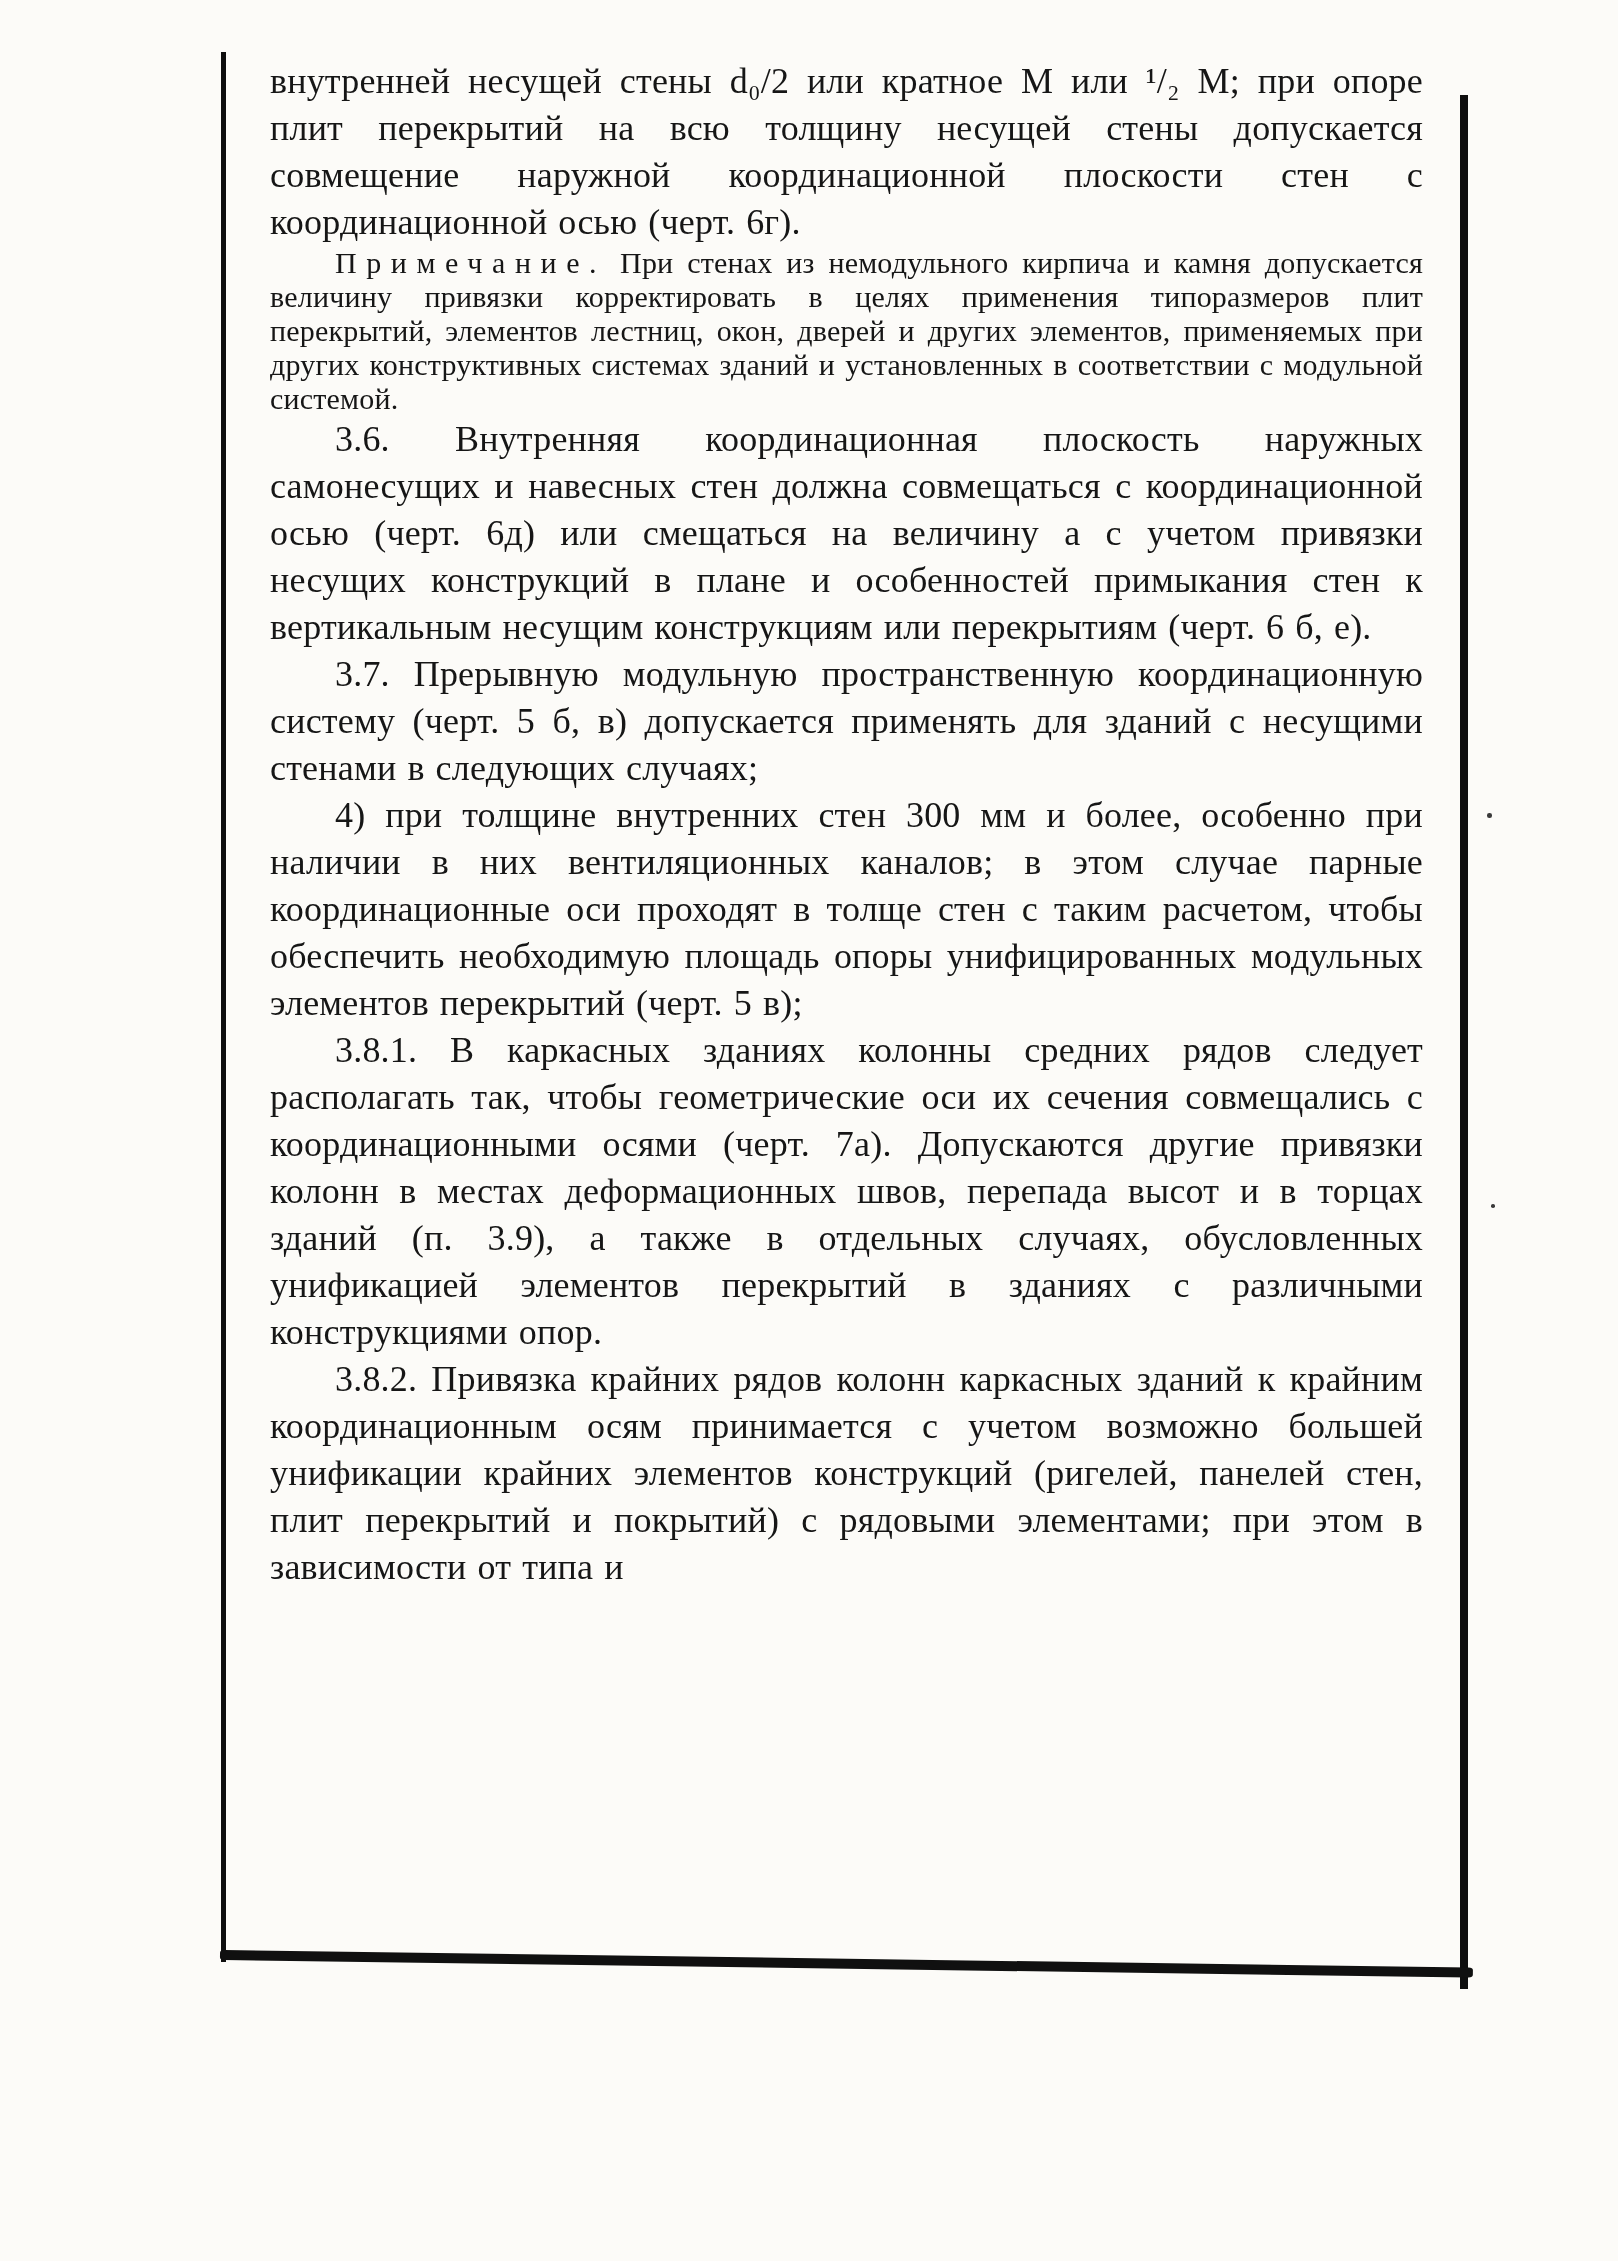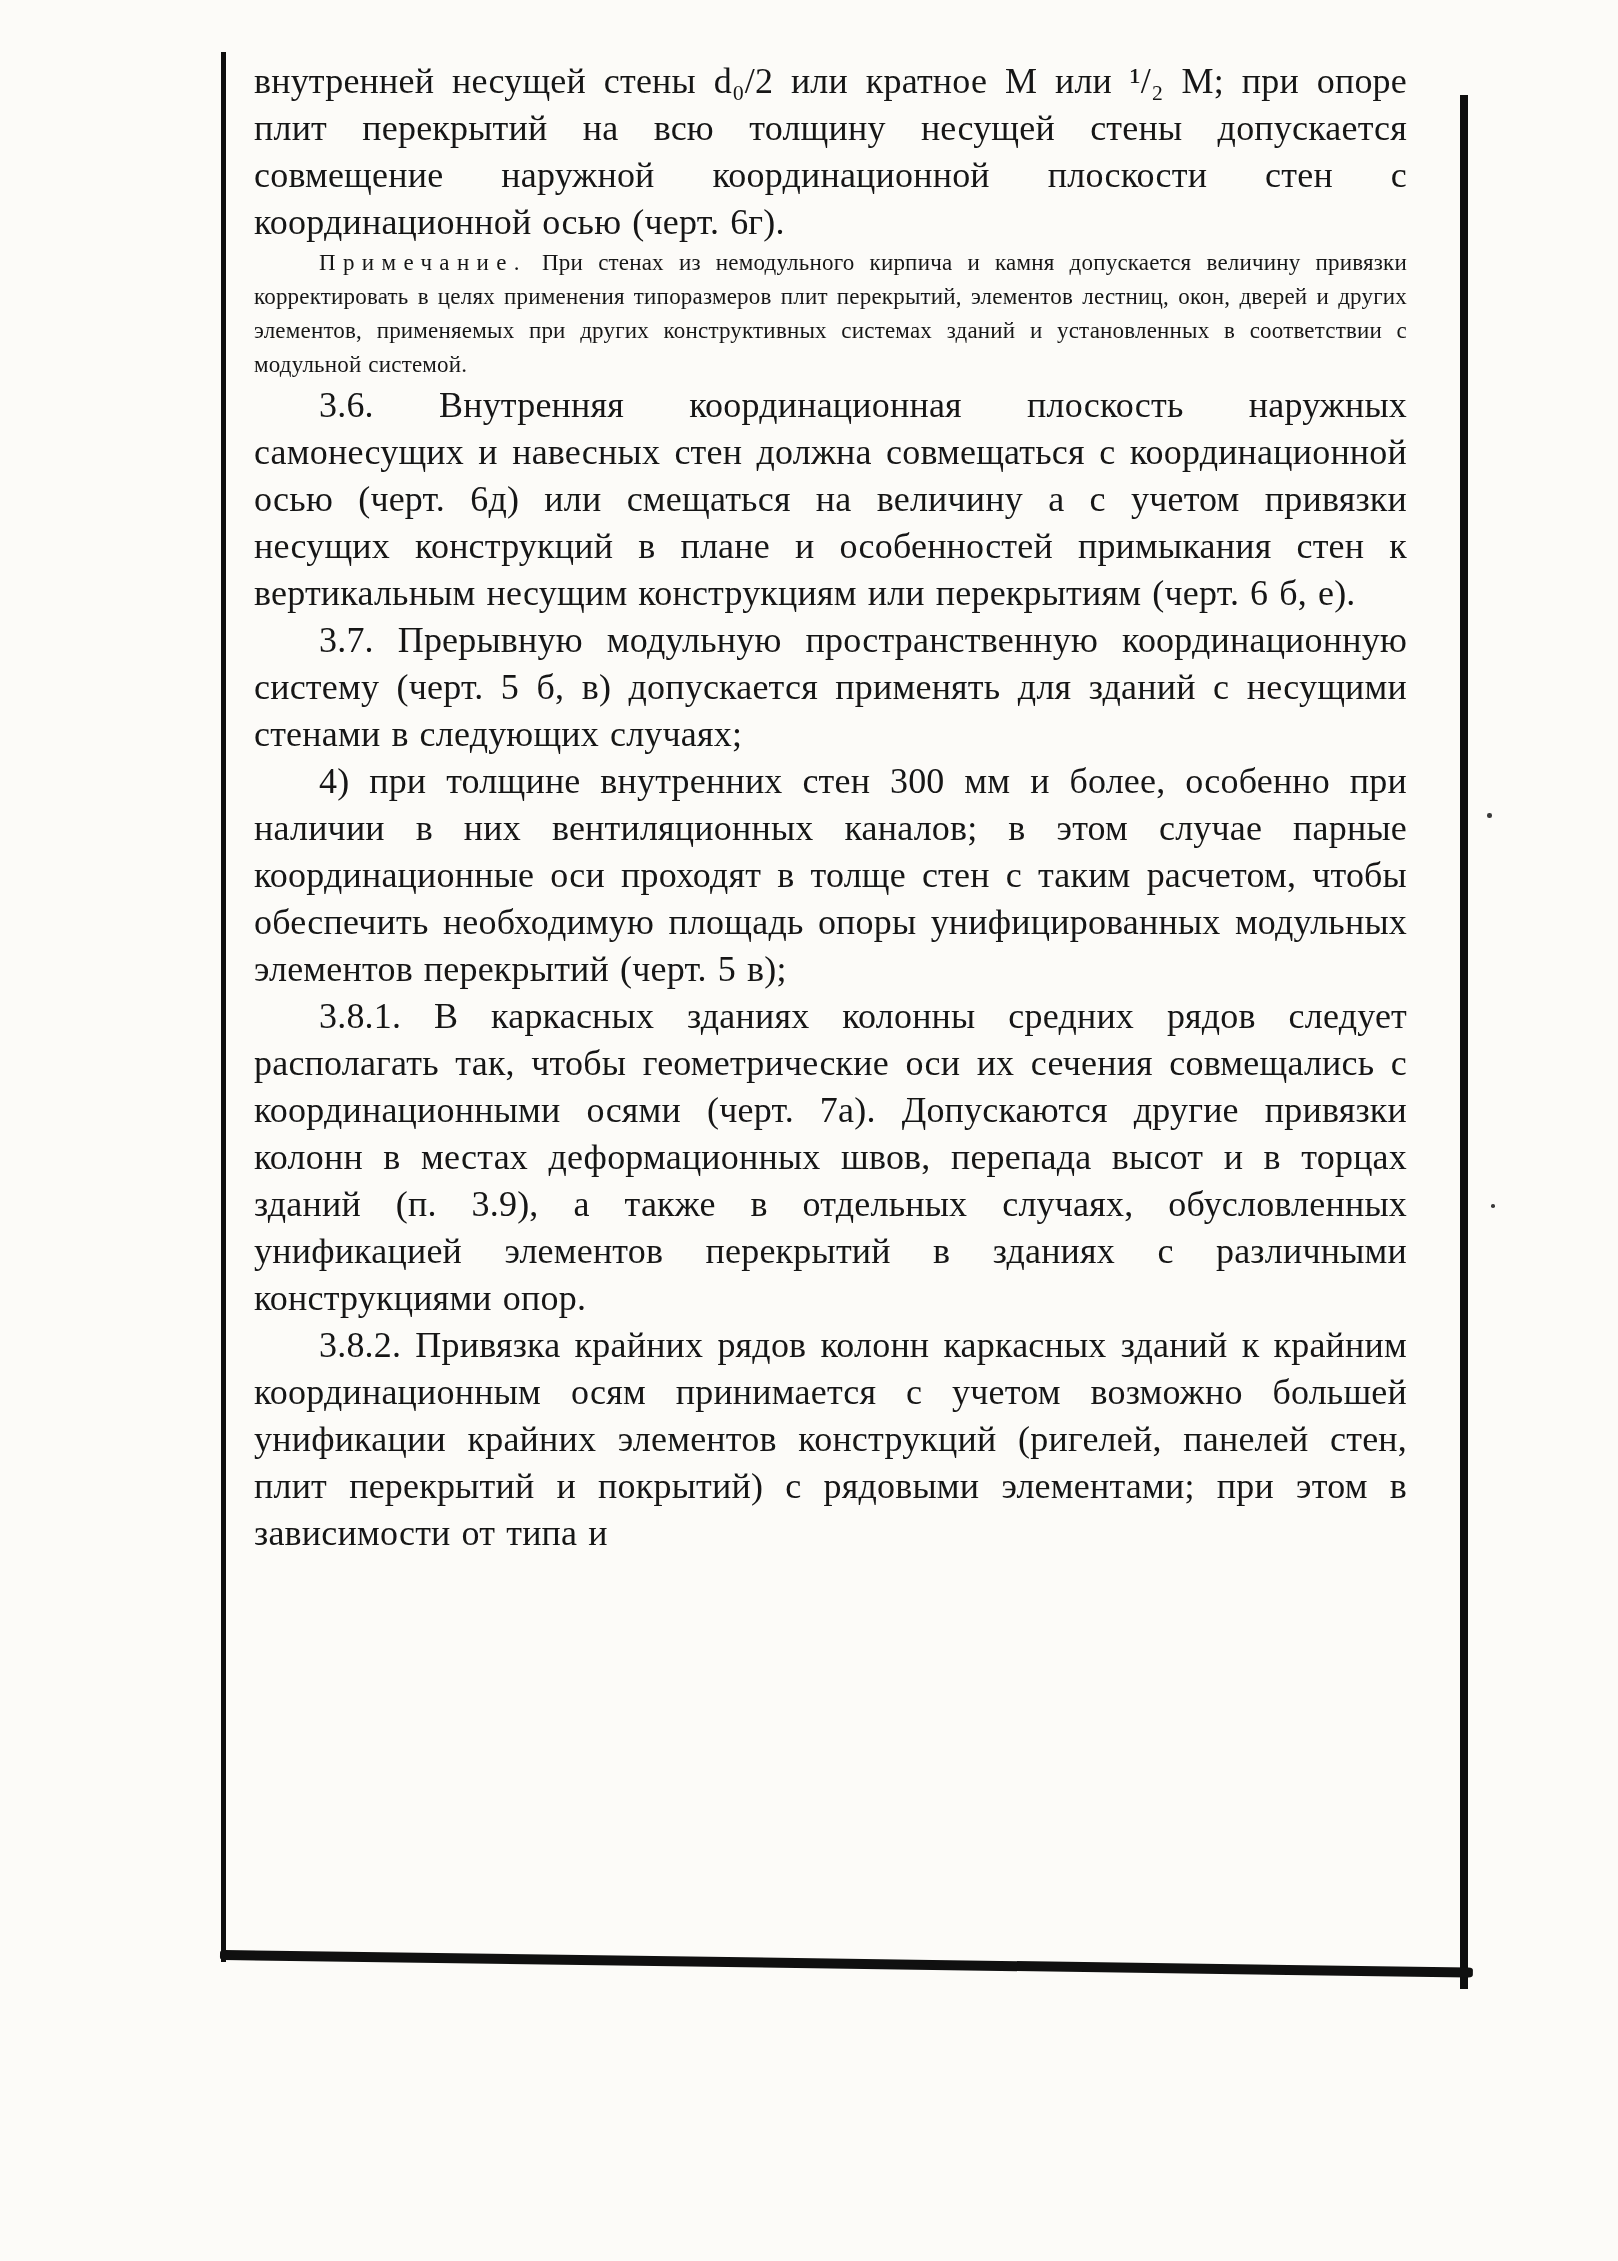--- a/index.html
+++ b/index.html
@@ -48,38 +48,38 @@
     position: absolute;
     background: #3a3a3a;
     border-radius: 50%;
   }
   .speck.s1 { left: 1487px; top: 813px;  width: 4.5px; height: 4.5px; }
   .speck.s2 { left: 1491px; top: 1204px; width: 3.6px; height: 3.6px; }
 
   
   .text-column {
     position: absolute;
-    left: 254px;
+    left: 270px;
     top: 58px;
     width: 1153px;
     text-align: justify;
   }
   .para {
     margin: 0;
     font-size: 36px;
     line-height: 47px;
     text-indent: 65px;
     letter-spacing: 0.2px;
     word-spacing: 1.8px;
   }
   .para.continuation {
     text-indent: 0;
   }
   .para.note {
-    font-size: 23px;
+    font-size: 30px;
     line-height: 34px;
     text-indent: 65px;
     word-spacing: 0.9px;
   }
   .note-label {
     letter-spacing: 0.32em;
   }
 </style>
 </head>
 <body>

